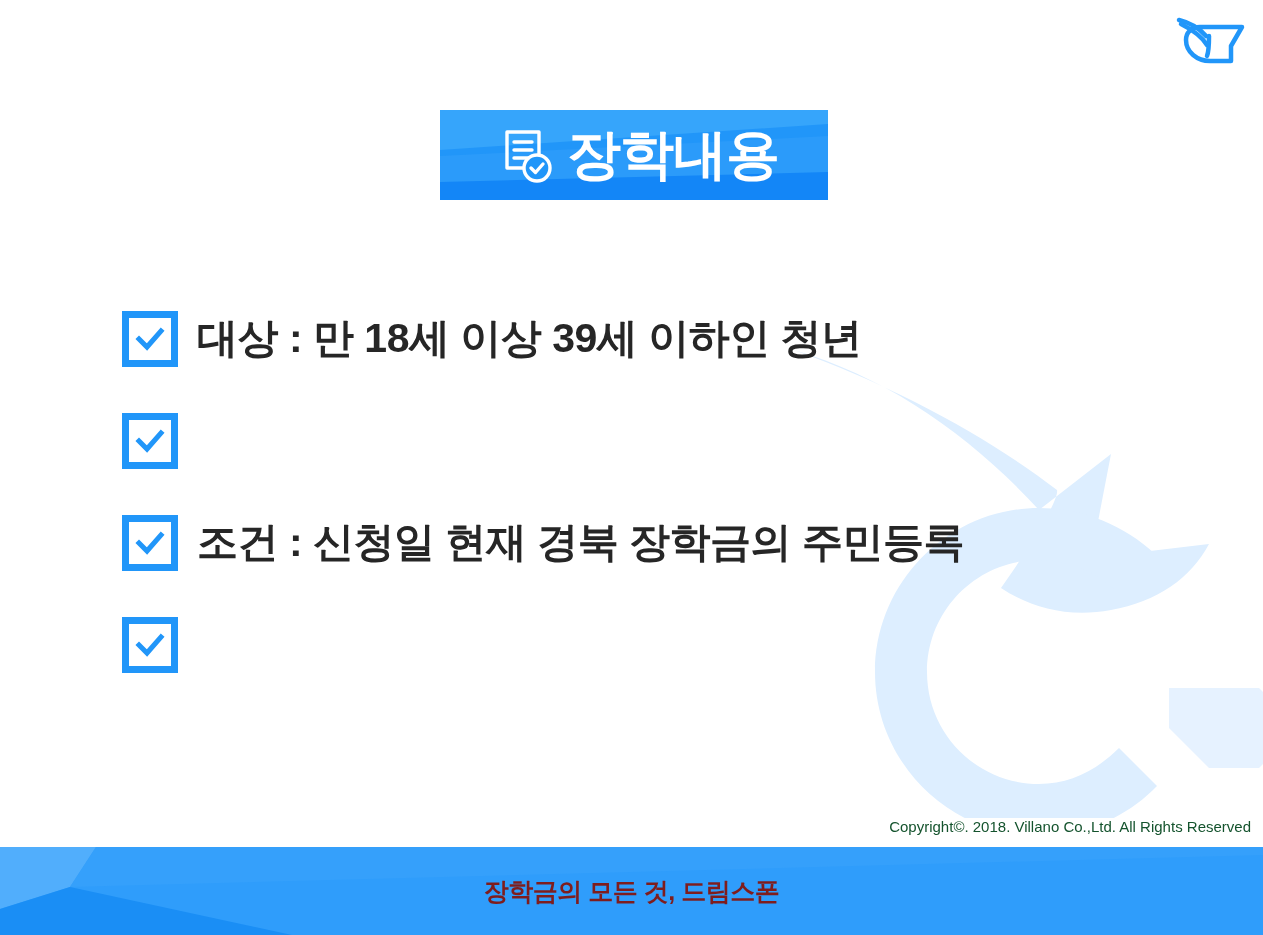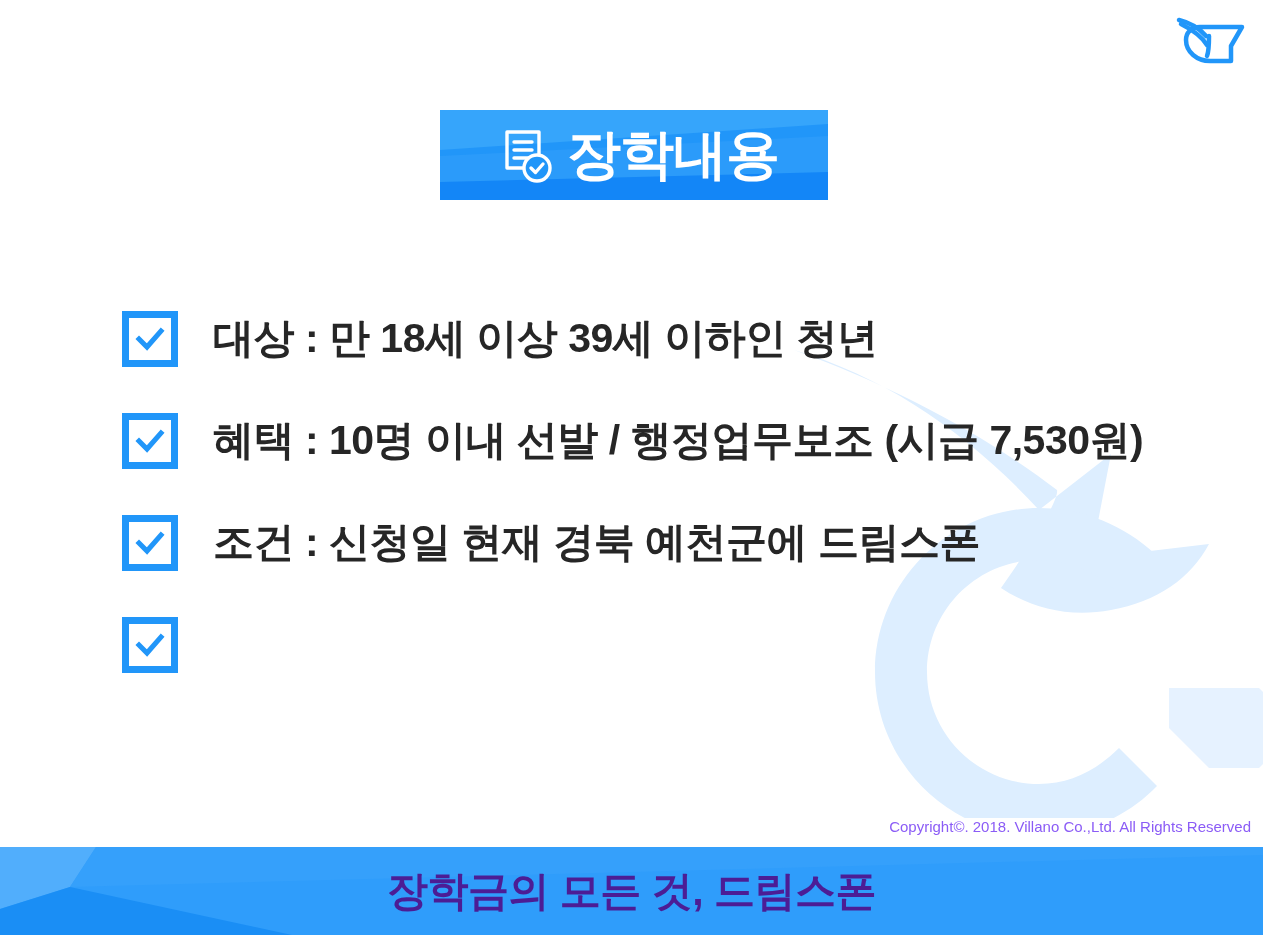--- a/index.html
+++ b/index.html
@@ -112,36 +112,36 @@
     height: 56px;
     box-sizing: border-box;
     border: 7px solid #2196f9;
     background: #ffffff;
     display: flex;
     align-items: center;
     justify-content: center;
   }
   .check-box svg { display: block; width: 30px; height: 30px; }
   .bullet-text {
-    margin-left: 35px;
+    margin-left: 19px;
     font-size: 41px;
     font-weight: bold;
     color: #262626;
     line-height: 1.1;
     letter-spacing: -0.5px;
     white-space: nowrap;
   }
 
   
   .copyright {
     position: absolute;
     right: 12px;
     top: 818px;
     font-size: 15px;
-    color: #8b5cf6;
+    color: #14532d;
     letter-spacing: 0px;
     z-index: 4;
     white-space: nowrap;
   }
 
   
   .footer-bar {
     position: absolute;
     left: 0;
     bottom: 0;
@@ -158,22 +158,22 @@
     height: 100%;
   }
   .footer-text {
     position: relative;
     z-index: 2;
     width: 100%;
     height: 100%;
     display: flex;
     align-items: center;
     justify-content: center;
-    color: #4c1d95;
-    font-size: 41px;
+    color: #7f1d1d;
+    font-size: 25px;
     font-weight: bold;
     letter-spacing: -0.5px;
     white-space: nowrap;
   }
 </style>
 </head>
 <body>
 
 <div id="page">
 
@@ -235,30 +235,29 @@
       </span>
       <span class="bullet-text">대상 : 만 18세 이상 39세 이하인 청년</span>
     </div>
 
     <div class="bullet-row">
       <span class="check-box">
         <svg viewBox="0 0 30 30" xmlns="http://www.w3.org/2000/svg" aria-hidden="true">
           <path d="M4 15 L12 23 L26 7" fill="none" stroke="#2196f9" stroke-width="5" stroke-linecap="square" stroke-linejoin="miter"></path>
         </svg>
       </span>
-      <span class="bullet-text">혜택 : 10명 이내 선발 / 행정업무보조 (시급 7,530원)</span>
-    </div>
-
-    <div class="bullet-row">
-      <span class="check-box">
-        <svg viewBox="0 0 30 30" xmlns="http://www.w3.org/2000/svg" aria-hidden="true">
-          <path d="M4 15 L12 23 L26 7" fill="none" stroke="#2196f9" stroke-width="5" stroke-linecap="square" stroke-linejoin="miter"></path>
-        </svg>
-      </span>
-      <span class="bullet-text">조건 : 신청일 현재 경북 예천군에 드림스폰</span>
+    </div>
+
+    <div class="bullet-row">
+      <span class="check-box">
+        <svg viewBox="0 0 30 30" xmlns="http://www.w3.org/2000/svg" aria-hidden="true">
+          <path d="M4 15 L12 23 L26 7" fill="none" stroke="#2196f9" stroke-width="5" stroke-linecap="square" stroke-linejoin="miter"></path>
+        </svg>
+      </span>
+      <span class="bullet-text">조건 : 신청일 현재 경북 장학금의 주민등록</span>
     </div>
 
 
     <div class="bullet-row">
       <span class="check-box">
         <svg viewBox="0 0 30 30" xmlns="http://www.w3.org/2000/svg" aria-hidden="true">
           <path d="M4 15 L12 23 L26 7" fill="none" stroke="#2196f9" stroke-width="5" stroke-linecap="square" stroke-linejoin="miter"></path>
         </svg>
       </span>
     </div>

